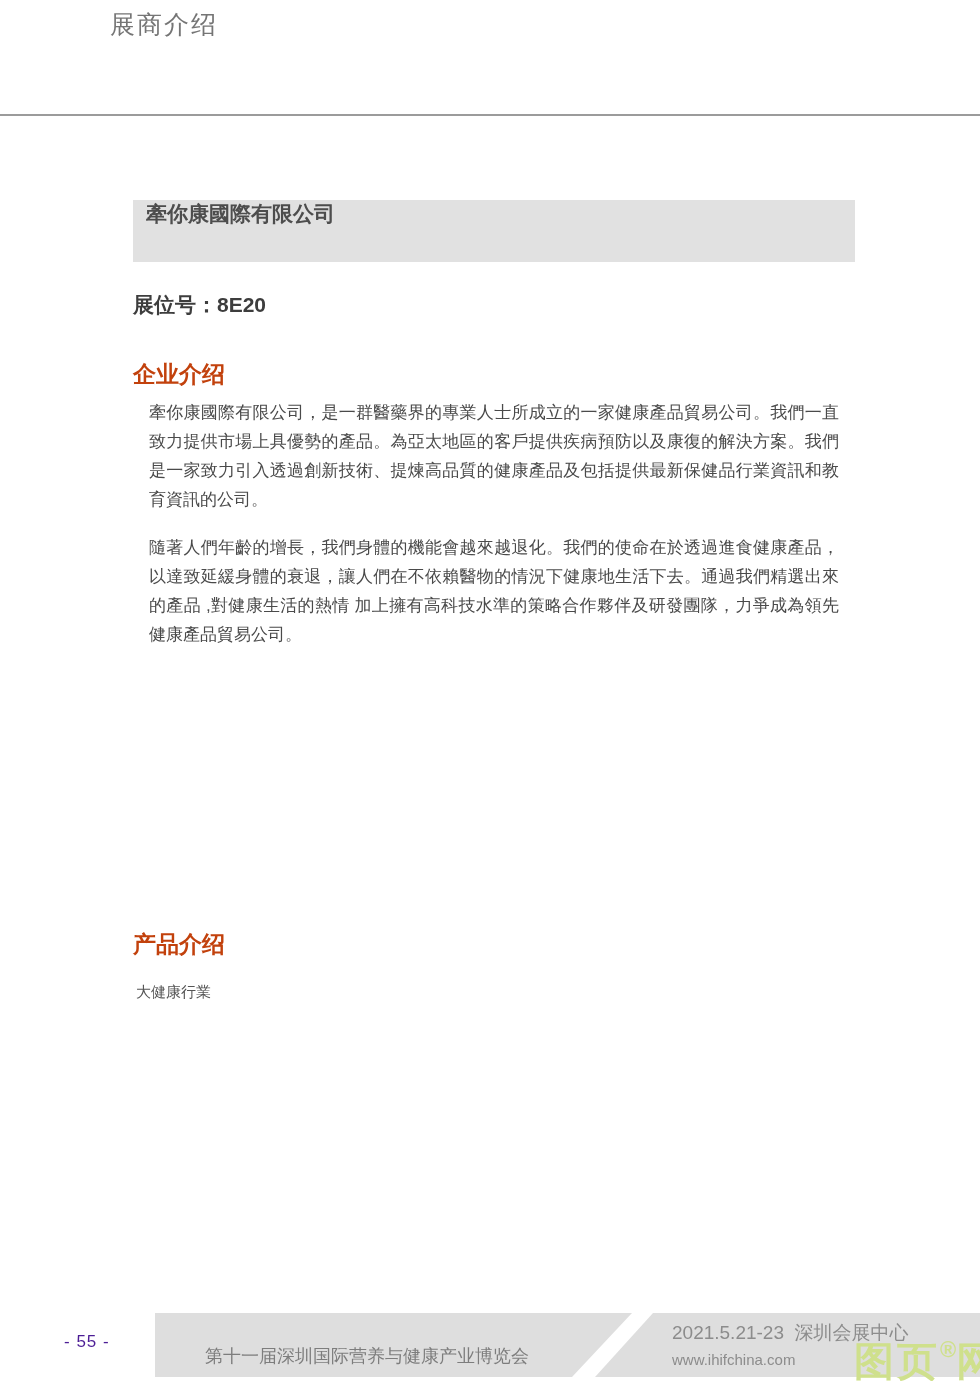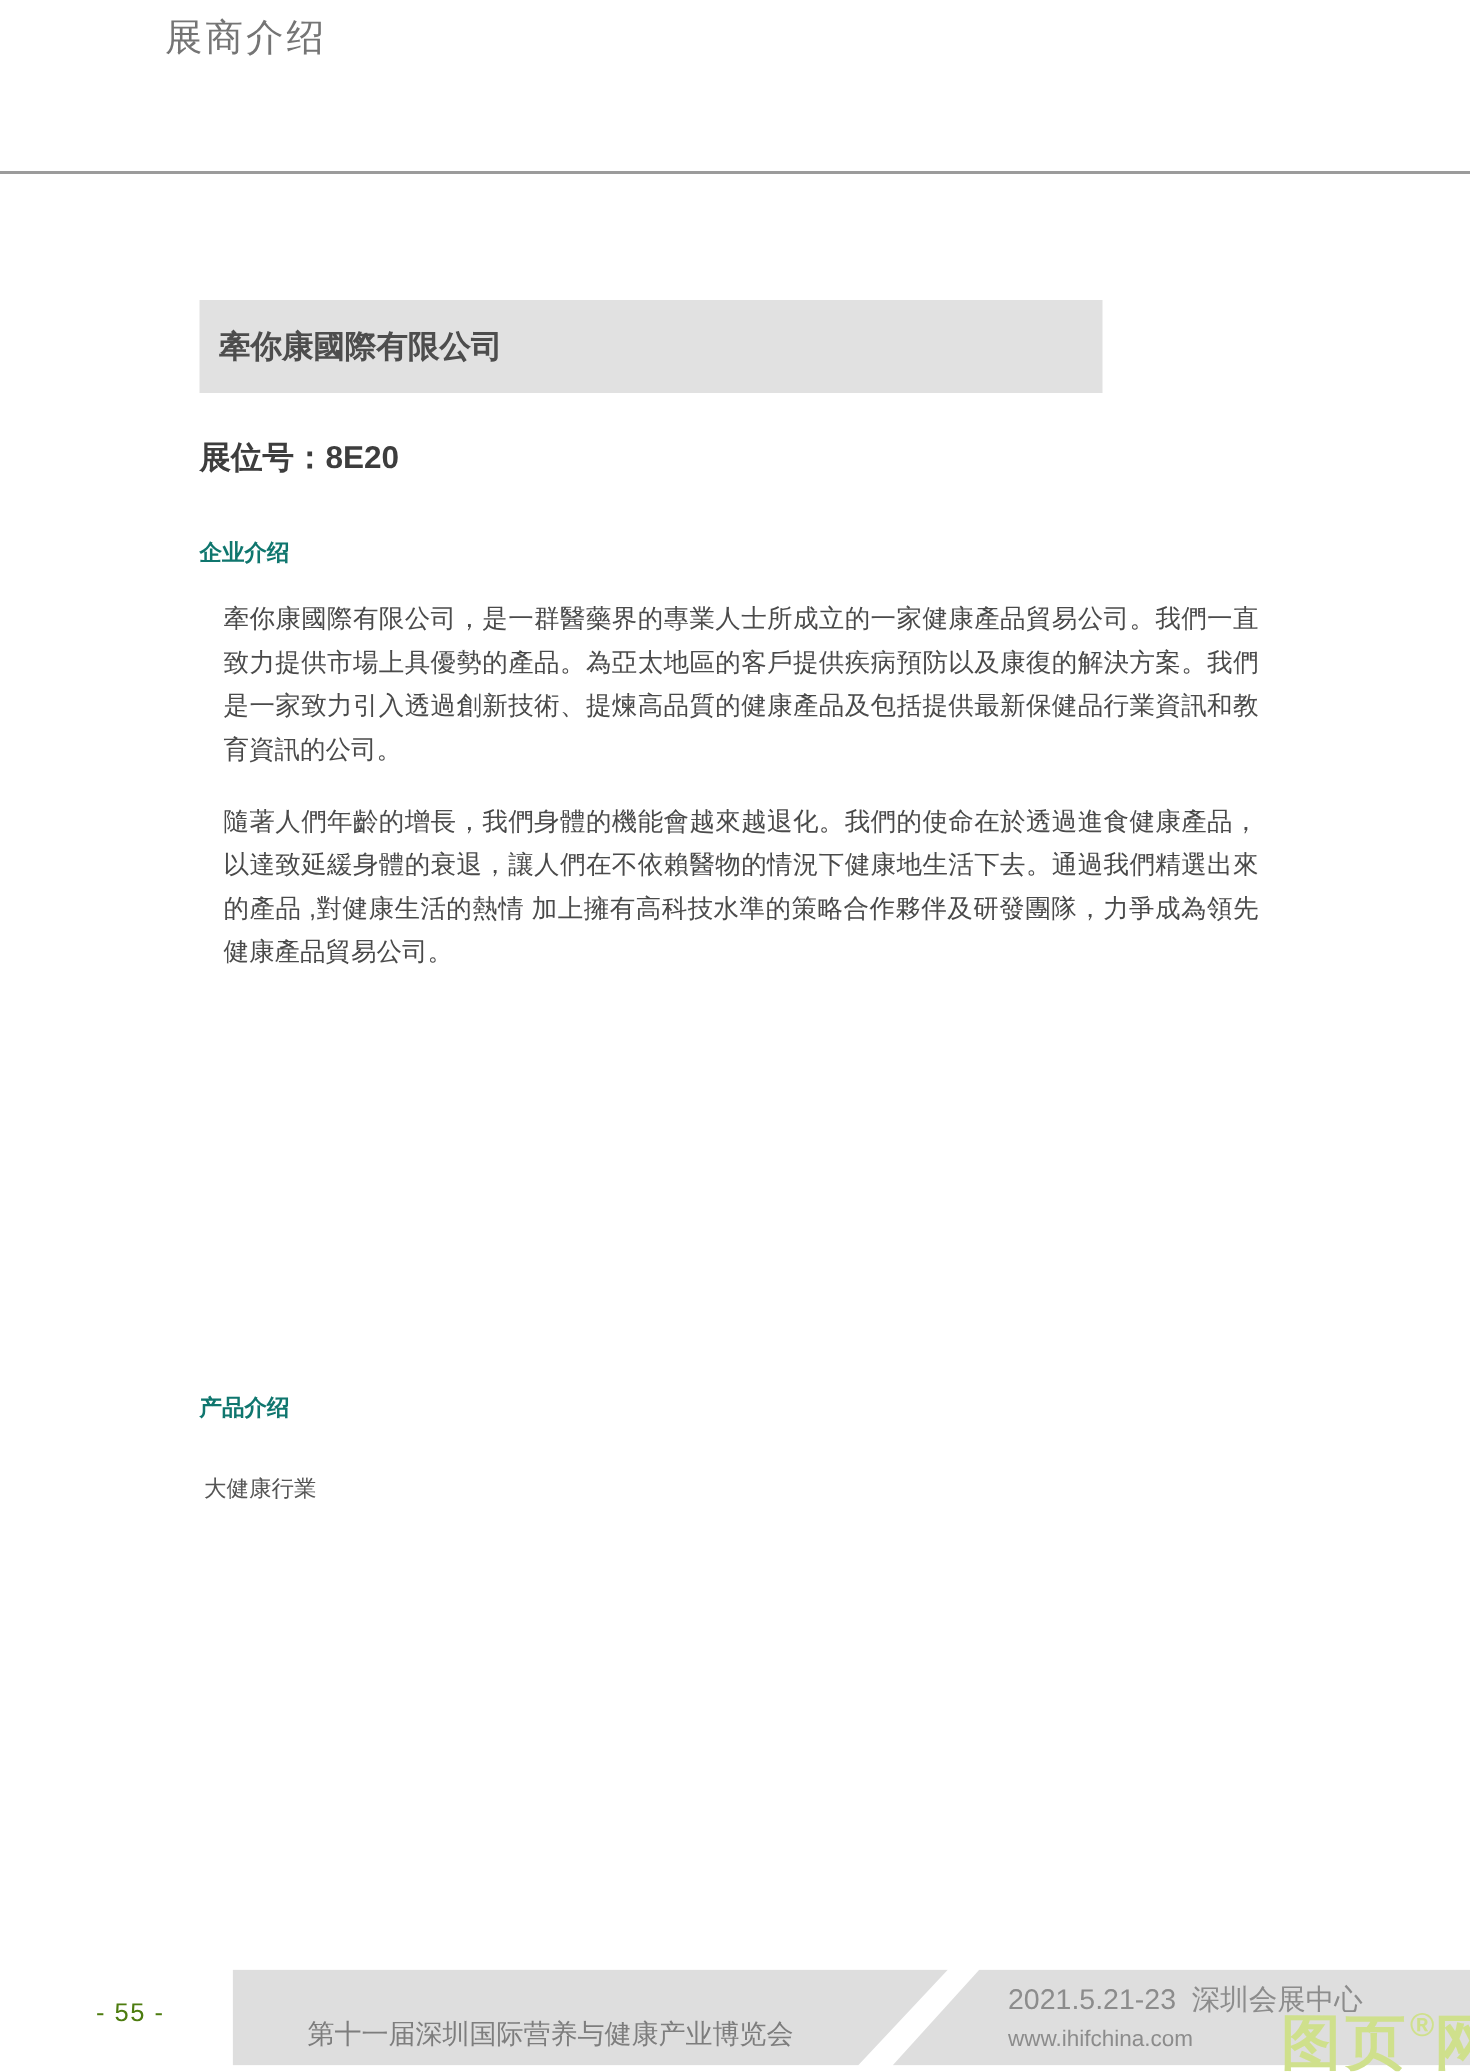--- a/index.html
+++ b/index.html
@@ -20,53 +20,53 @@
     position: absolute; left: 109px; top: 44px;
     font-size: 26px; color: #757575; letter-spacing: 0.5px;
   }
   .rule {
     position: absolute; left: 0; top: 114px;
     width: 980px; height: 2px; background: #9b9b9b;
   }
   
   .company-bar {
     position: absolute; left: 133px; top: 200px;
-    width: 602px; height: 62px; background: #e1e1e1;
-    display: flex; align-items: center;
+    width: 722px; height: 62px; background: #e1e1e1;
+    display: flex; align-items: flex-start;
   }
   .company-bar span {
     padding-left: 13px;
     font-size: 21px; font-weight: bold; color: #4d4d4d;
   }
   .booth {
     position: absolute; left: 133px; top: 291px;
     font-size: 21px; font-weight: bold; color: #3d3d3d;
   }
   .sec-heading {
     position: absolute; left: 133px;
-    font-size: 15px; font-weight: bold; color: #0f766e;
+    font-size: 23px; font-weight: bold; color: #c2410c;
   }
   .intro-h { top: 359px; }
   .product-h { top: 929px; }
   .body-text {
     position: absolute; left: 133px; top: 382px;
     width: 722px;
     font-size: 17px; line-height: 29px; color: #4a4a4a;
     text-align: justify;
   }
   .body-text p { margin: 16px; }
   .body-text p + p { margin-top: 19px; }
   .product-content {
     position: absolute; left: 136px; top: 983px;
     font-size: 15px; color: #555555;
   }
   
   .page-num {
     position: absolute; left: 64px; top: 1332px;
-    font-size: 17px; color: #4d7c0f; letter-spacing: 1px;
+    font-size: 17px; color: #4c1d95; letter-spacing: 1px;
   }
   .bar-mid {
     position: absolute; left: 155px; top: 1313px;
     width: 477px; height: 64px; background: #dedede;
     clip-path: polygon(0 0, 100% 0, calc(100% - 60px) 100%, 0 100%);
   }
   .bar-right {
     position: absolute; left: 595px; top: 1313px;
     width: 385px; height: 64px; background: #dedede;
     clip-path: polygon(58px 0, 100% 0, 100% 100%, 0 100%);

